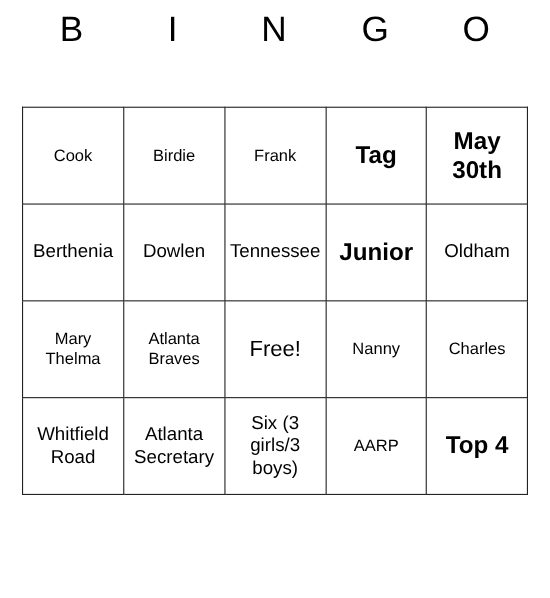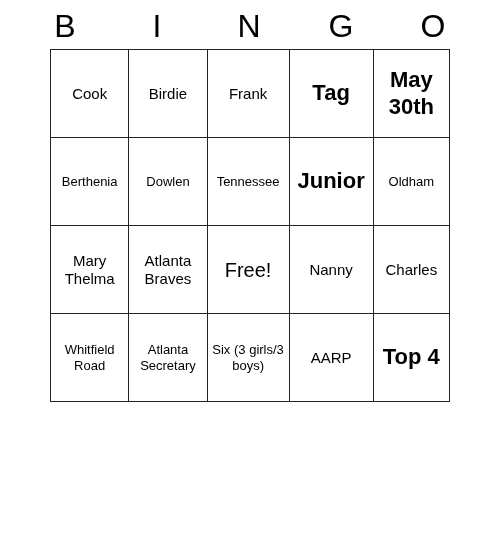--- a/index.html
+++ b/index.html
@@ -21,42 +21,43 @@
     }
     .bingo-header-cell {
       width: 88px;
       text-align: center;
       font-size: 32px;
       font-weight: normal;
       letter-spacing: 2px;
     }
     .bingo-table {
       border-collapse: collapse;
-      width: 400px;
+      width: 460px;
+      margin-top: 48px;
     }
     .bingo-table td {
       border: 1.5px solid #222;
       width: 92px;
       height: 88px;
       text-align: center;
       vertical-align: middle;
       padding: 4px;
       font-size: 15px;
       line-height: 1.2;
     }
     .bingo-table td.large {
       font-size: 22px;
       font-weight: bold;
     }
     .bingo-table td.free {
       font-size: 20px;
       font-weight: normal;
     }
     .bingo-table td.small {
-      font-size: 13px;
+      font-size: 17px;
     }
   </style>
 </head>
 <body>
 
 <div class="bingo-header">
 <div class="bingo-header-cell">B</div>
     <div class="bingo-header-cell">I</div>
     <div class="bingo-header-cell">N</div>
     <div class="bingo-header-cell">G</div>

